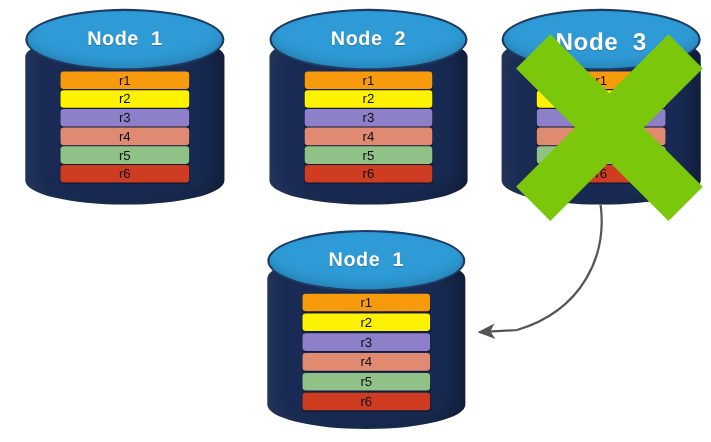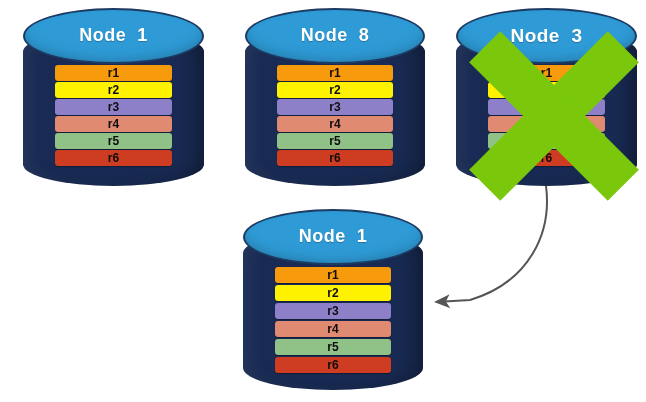--- a/index.html
+++ b/index.html
@@ -61,21 +61,21 @@
     position: absolute;
     left: 0; right: 0;
     display: flex;
     flex-direction: column;
   }
   .row-bar {
     position: relative;
     border-radius: 3px;
     text-align: center;
     color: #0d0d0d;
-    font-weight: bold;
+    font-weight: normal;
     line-height: 1;
     display: flex;
     align-items: center;
     justify-content: center;
     box-shadow: 0 1px 1px rgba(0,0,0,0.35);
   }
 
   
   .x-mark {
     position: absolute;
@@ -115,35 +115,35 @@
       <div class="row-bar" style="background:#8D80C8; height:16px; font-size:12px;">r3</div>
       <div class="row-bar" style="background:#E08A72; height:16px; font-size:12px;">r4</div>
       <div class="row-bar" style="background:#90C287; height:16px; font-size:12px;">r5</div>
       <div class="row-bar" style="background:#CE3C21; height:16px; font-size:12px;">r6</div>
     </div>
   </div>
 
   <div class="node" style="left:245px; top:8px; width:180px; height:178px;">
     <div class="cyl-body" style="top:22px; height:156px;"></div>
     <div class="cyl-top" style="top:0px; height:56px;"></div>
-    <div class="cyl-top-label" style="top:17px; font-size:18px;">Node  8</div>
+    <div class="cyl-top-label" style="top:17px; font-size:18px;">Node  2</div>
     <div class="rows" style="top:57px; padding:0 32px; gap:1px;">
       <div class="row-bar" style="background:#F79A0B; height:16px; font-size:12px;">r1</div>
       <div class="row-bar" style="background:#FFF200; height:16px; font-size:12px;">r2</div>
       <div class="row-bar" style="background:#8D80C8; height:16px; font-size:12px;">r3</div>
       <div class="row-bar" style="background:#E08A72; height:16px; font-size:12px;">r4</div>
       <div class="row-bar" style="background:#90C287; height:16px; font-size:12px;">r5</div>
       <div class="row-bar" style="background:#CE3C21; height:16px; font-size:12px;">r6</div>
     </div>
   </div>
 
   <div class="node" style="left:456px; top:8px; width:181px; height:178px;">
     <div class="cyl-body" style="top:22px; height:156px;"></div>
     <div class="cyl-top" style="top:0px; height:56px;"></div>
-    <div class="cyl-top-label" style="top:17px; font-size:19px;">Node  3</div>
+    <div class="cyl-top-label" style="top:17px; font-size:22px;">Node  3</div>
     <div class="rows" style="top:57px; padding:0 32px; gap:1px;">
       <div class="row-bar" style="background:#F79A0B; height:16px; font-size:12px;">r1</div>
       <div class="row-bar" style="background:#FFF200; height:16px; font-size:12px;">r2</div>
       <div class="row-bar" style="background:#8D80C8; height:16px; font-size:12px;">r3</div>
       <div class="row-bar" style="background:#E08A72; height:16px; font-size:12px;">r4</div>
       <div class="row-bar" style="background:#90C287; height:16px; font-size:12px;">r5</div>
       <div class="row-bar" style="background:#CE3C21; height:16px; font-size:12px;">r6</div>
     </div>
   </div>
 

